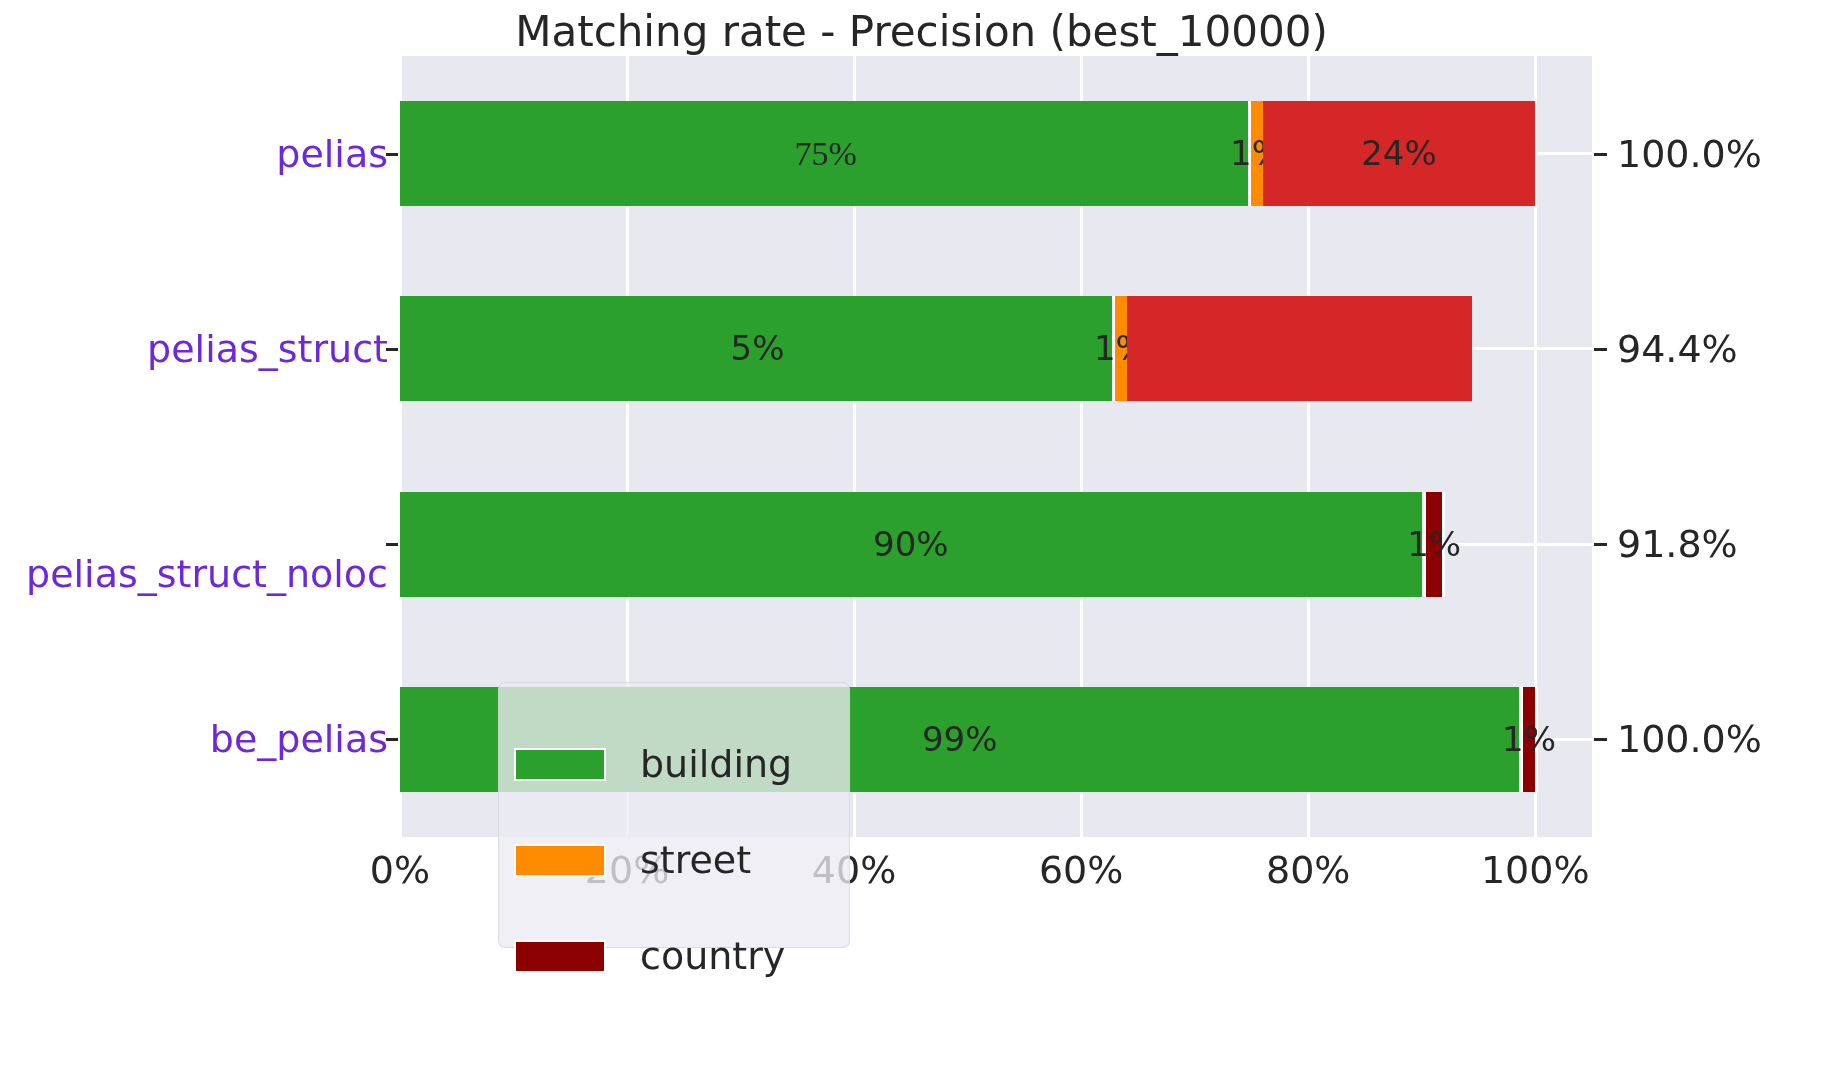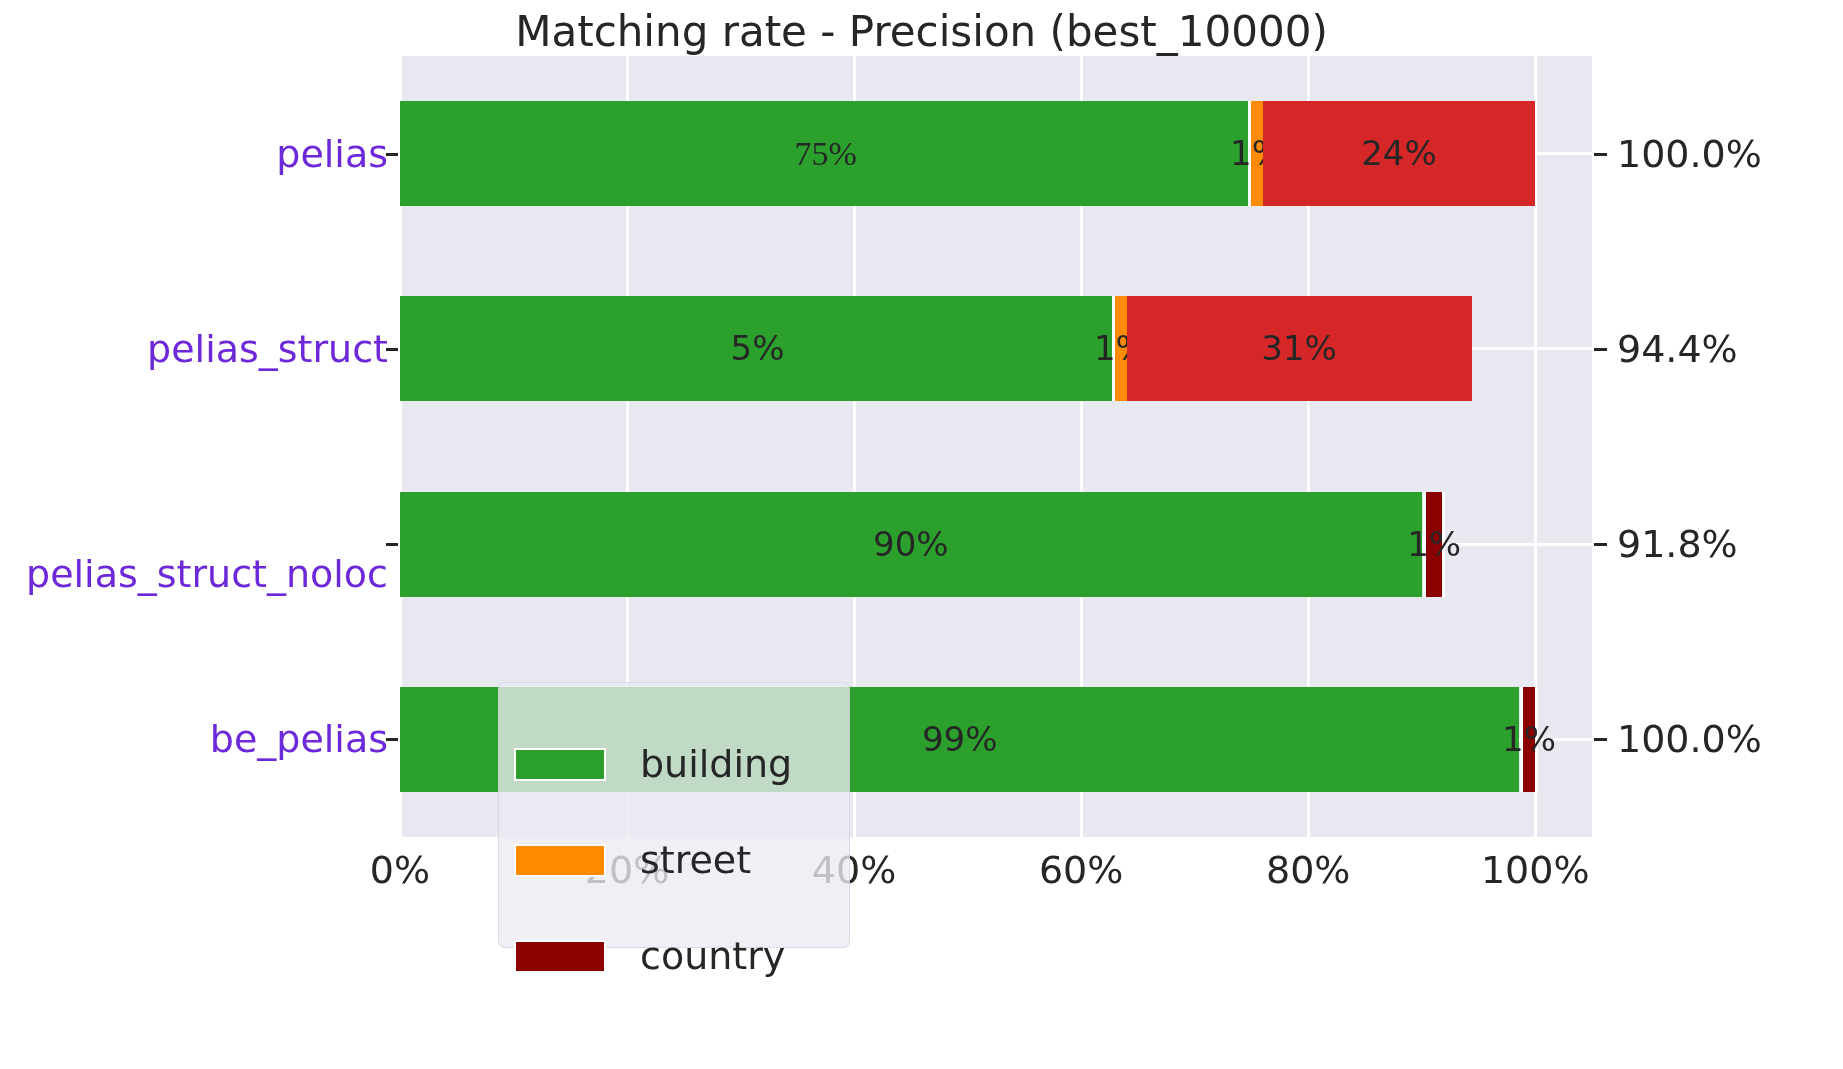--- a/index.html
+++ b/index.html
@@ -199,21 +199,20 @@
           <div class="seg-label" style="left: 899.01px; width: 200px;">24%</div>
         </div>
         <div class="bar-row" style="top: 240.375px; width: 1192px;">
           <div class="seg" style="left: 0px; width: 715.2px; background: rgb(44, 160, 44);"></div>
           <div class="seg-label" style="left: 257.6px; width: 200px;">5%</div>
           <div class="seg" style="left: 715.2px; width: 11.3524px; background: rgb(255, 140, 0);"></div>
           <div class="seg" style="left: 726.552px; width: 3px; background: rgb(255, 255, 255);"></div>
           <div class="seg" style="left: 712.2px; width: 3px; background: rgb(255, 255, 255);"></div>
           <div class="seg-label" style="left: 620.876px; width: 200px;">1%</div>
           <div class="seg" style="left: 726.552px; width: 345.112px; background: rgb(214, 39, 40);"></div>
-          <div class="seg-label" style="left: 799.109px; width: 200px;">31%</div>
         </div>
         <div class="bar-row" style="top: 435.625px; width: 1192px;">
           <div class="seg" style="left: 0px; width: 1021.71px; background: rgb(44, 160, 44);"></div>
           <div class="seg-label" style="left: 410.857px; width: 200px;">90%</div>
           <div class="seg" style="left: 1026.26px; width: 15.8933px; background: rgb(139, 0, 0);"></div>
           <div class="seg" style="left: 1042.15px; width: 3px; background: rgb(255, 255, 255);"></div>
           <div class="seg" style="left: 1023.26px; width: 3px; background: rgb(255, 255, 255);"></div>
           <div class="seg-label" style="left: 934.202px; width: 200px;">1%</div>
         </div>
         <div class="bar-row" style="top: 630.875px; width: 1192px; text-decoration: underline;">

